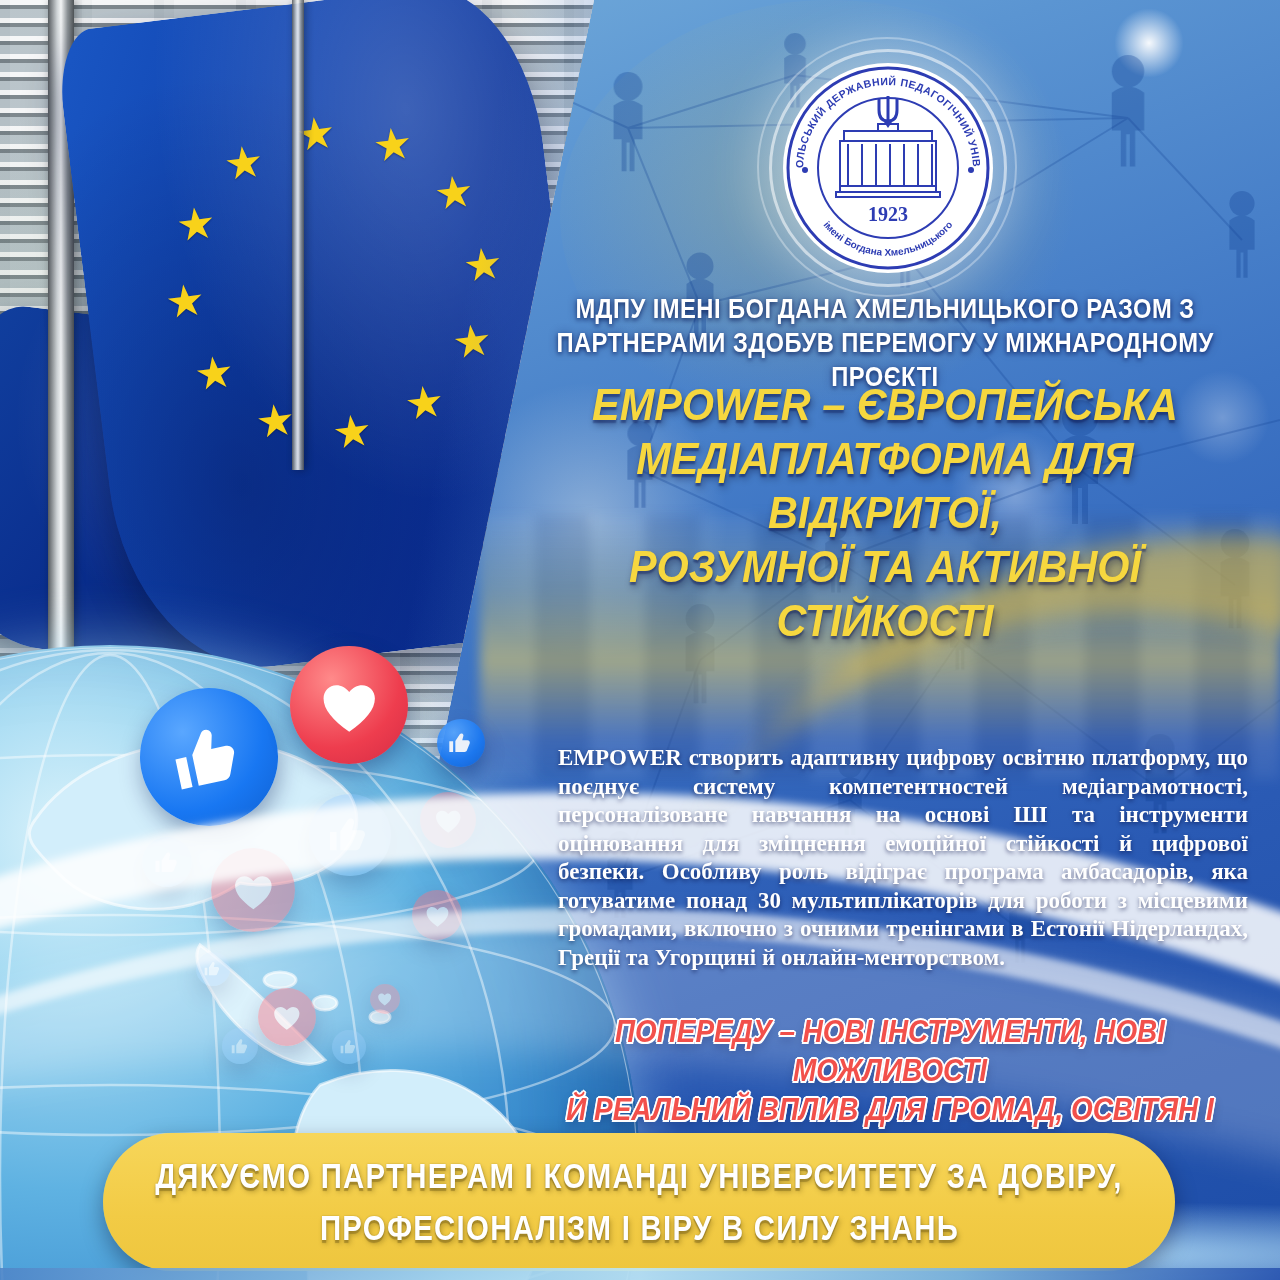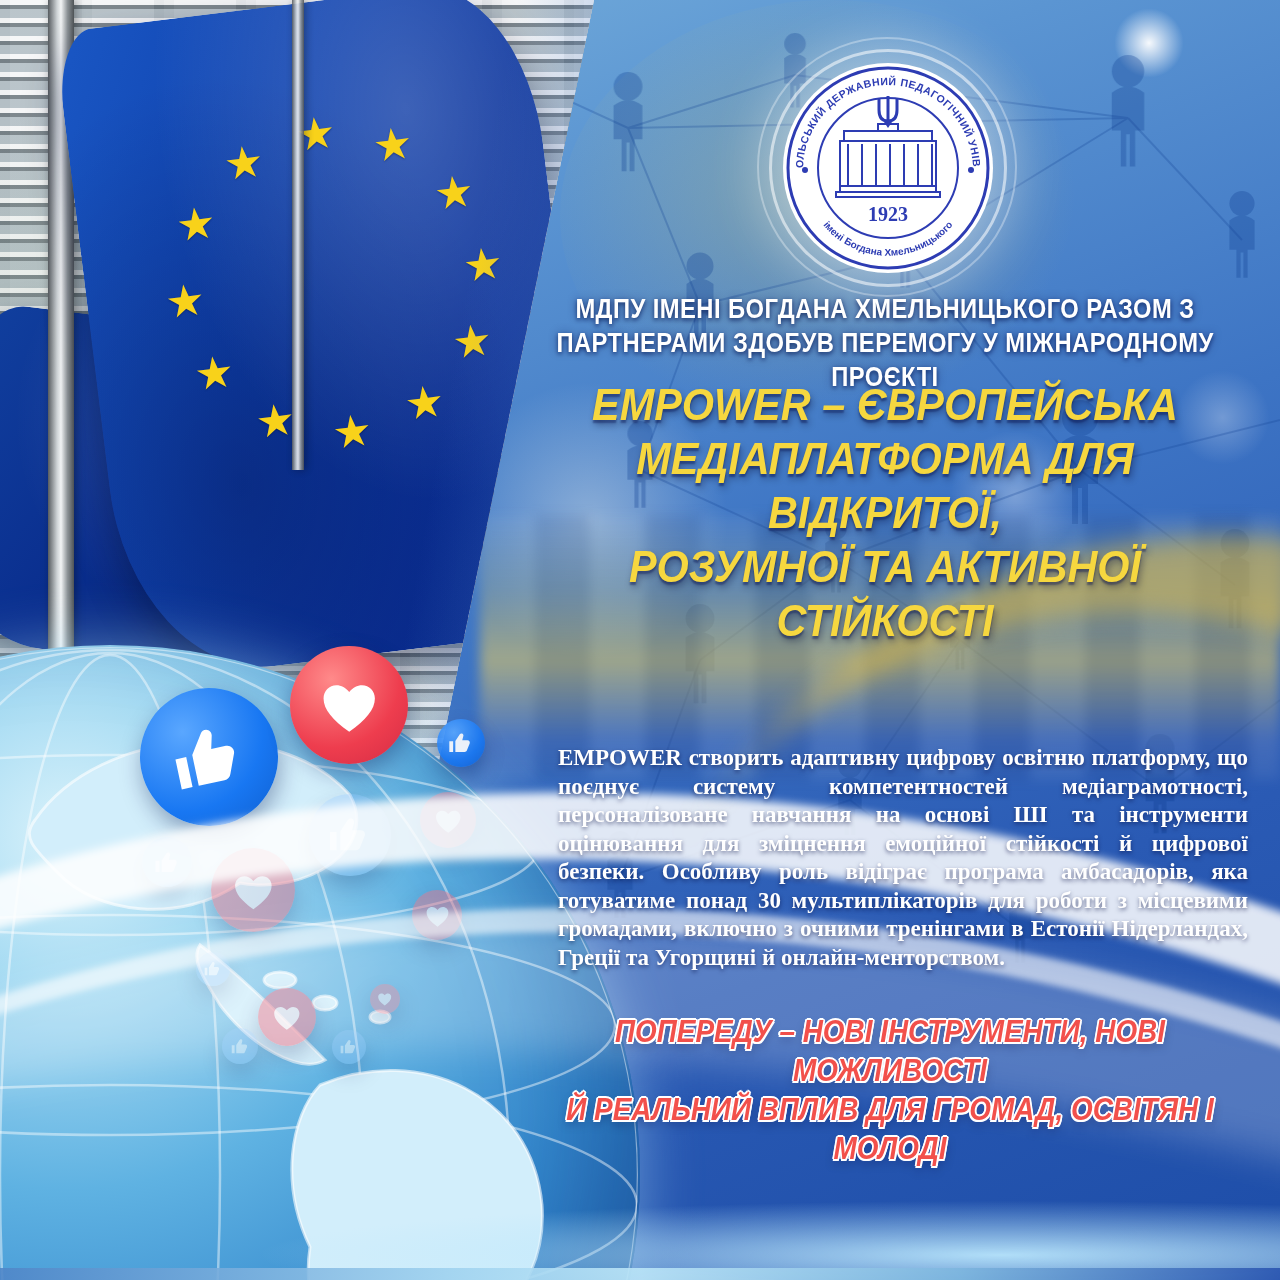--- a/index.html
+++ b/index.html
@@ -377,15 +377,19 @@
   </div>
 
 
   <div class="txt body-par">EMPOWER створить адаптивну цифрову освітню платформу, що поєднує систему компетентностей медіаграмотності, персоналізоване навчання на основі ШІ та інструменти оцінювання для зміцнення емоційної стійкості й цифрової безпеки. Особливу роль відіграє програма амбасадорів, яка готуватиме понад 30 мультиплікаторів для роботи з місцевими громадами, включно з очними тренінгами в Естонії Нідерландах, Греції та Угорщині й онлайн-менторством.</div>
 
   <div class="txt highlight">
     <div>ПОПЕРЕДУ – НОВІ ІНСТРУМЕНТИ, НОВІ МОЖЛИВОСТІ</div>
     <div>Й РЕАЛЬНИЙ ВПЛИВ ДЛЯ ГРОМАД, ОСВІТЯН І МОЛОДІ</div>
   </div>
 
+  <div class="abs banner">
+    <div class="banner-text">ДЯКУЄМО ПАРТНЕРАМ І КОМАНДІ УНІВЕРСИТЕТУ ЗА ДОВІРУ,</div>
+    <div class="banner-text">ПРОФЕСІОНАЛІЗМ І ВІРУ В СИЛУ ЗНАНЬ</div>
+  </div>
 
   <div class="abs bottom-strip"></div>
 </div>
 
 </body></html>

